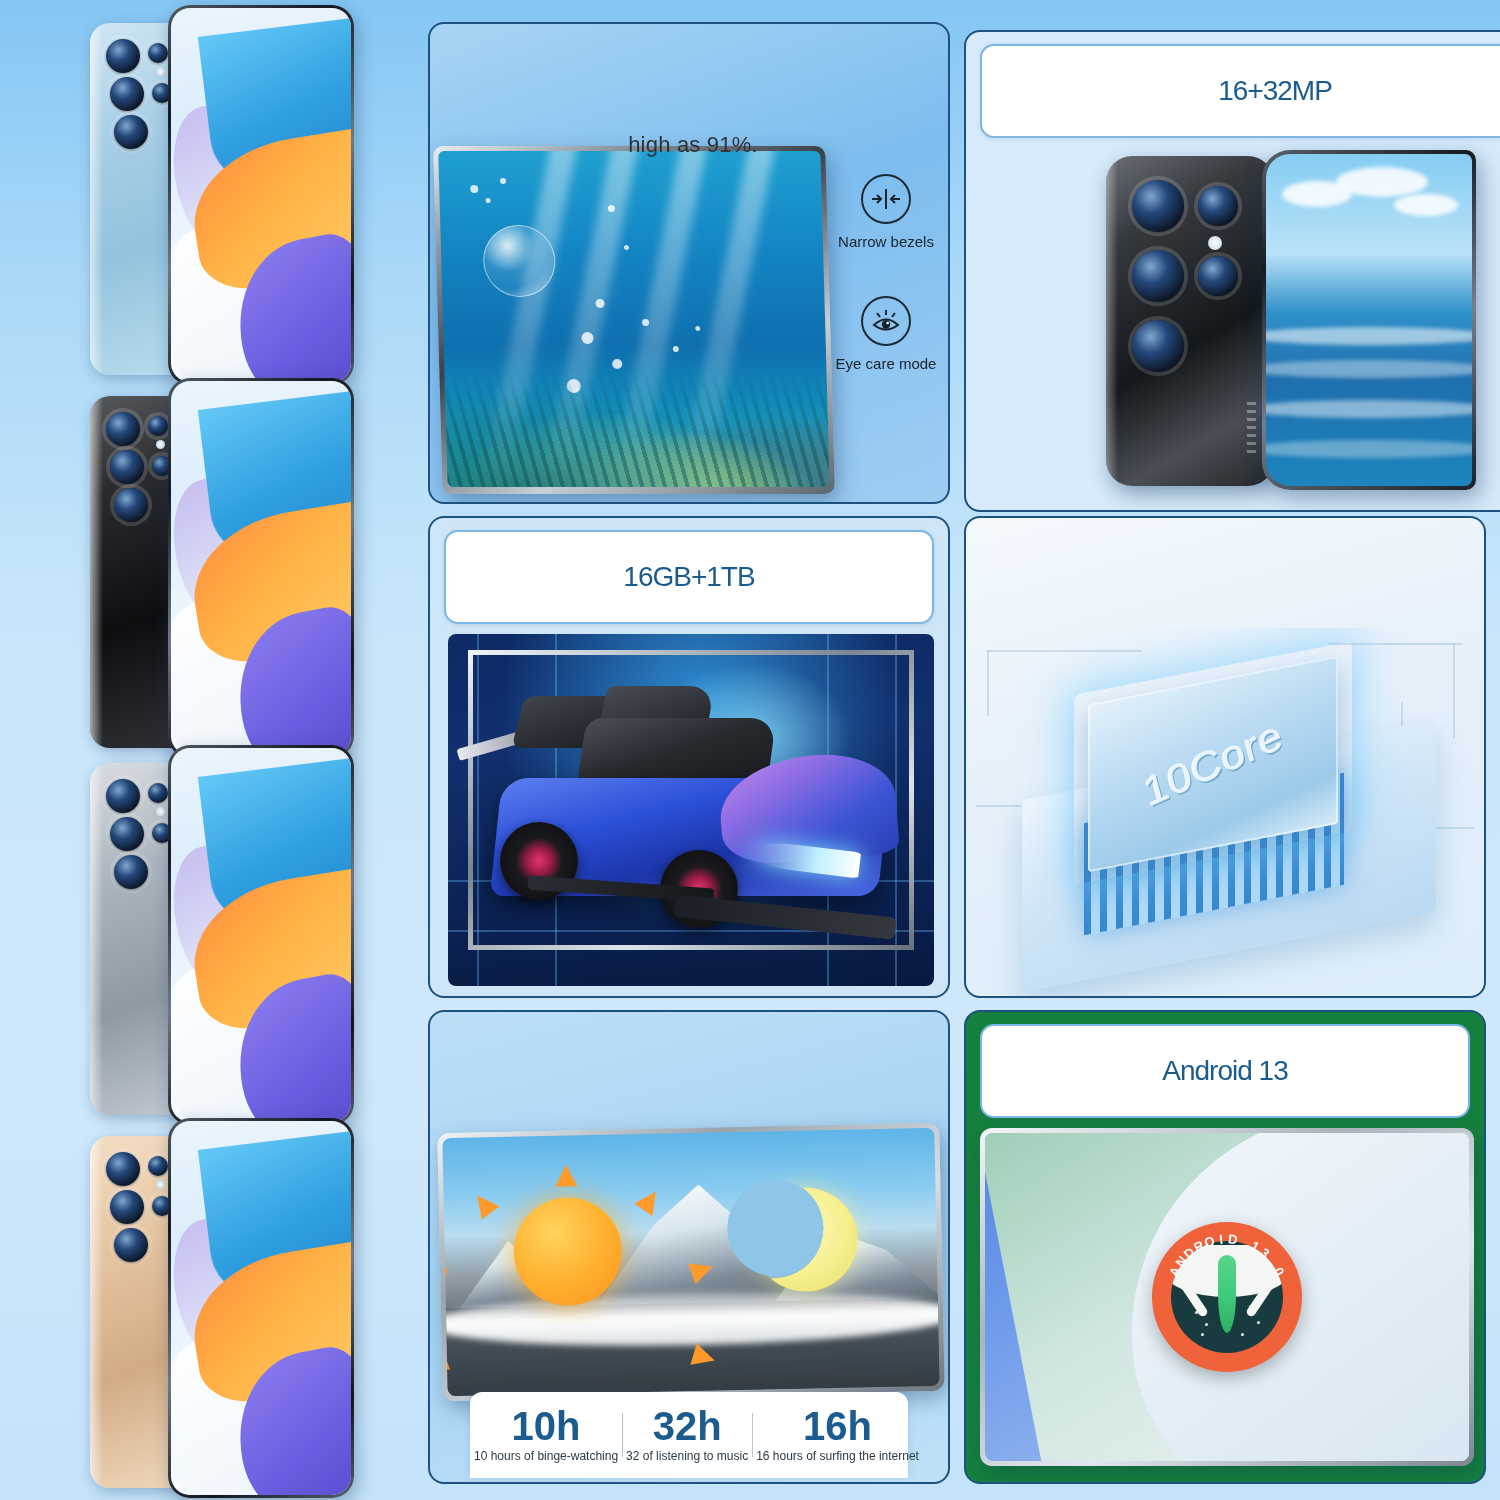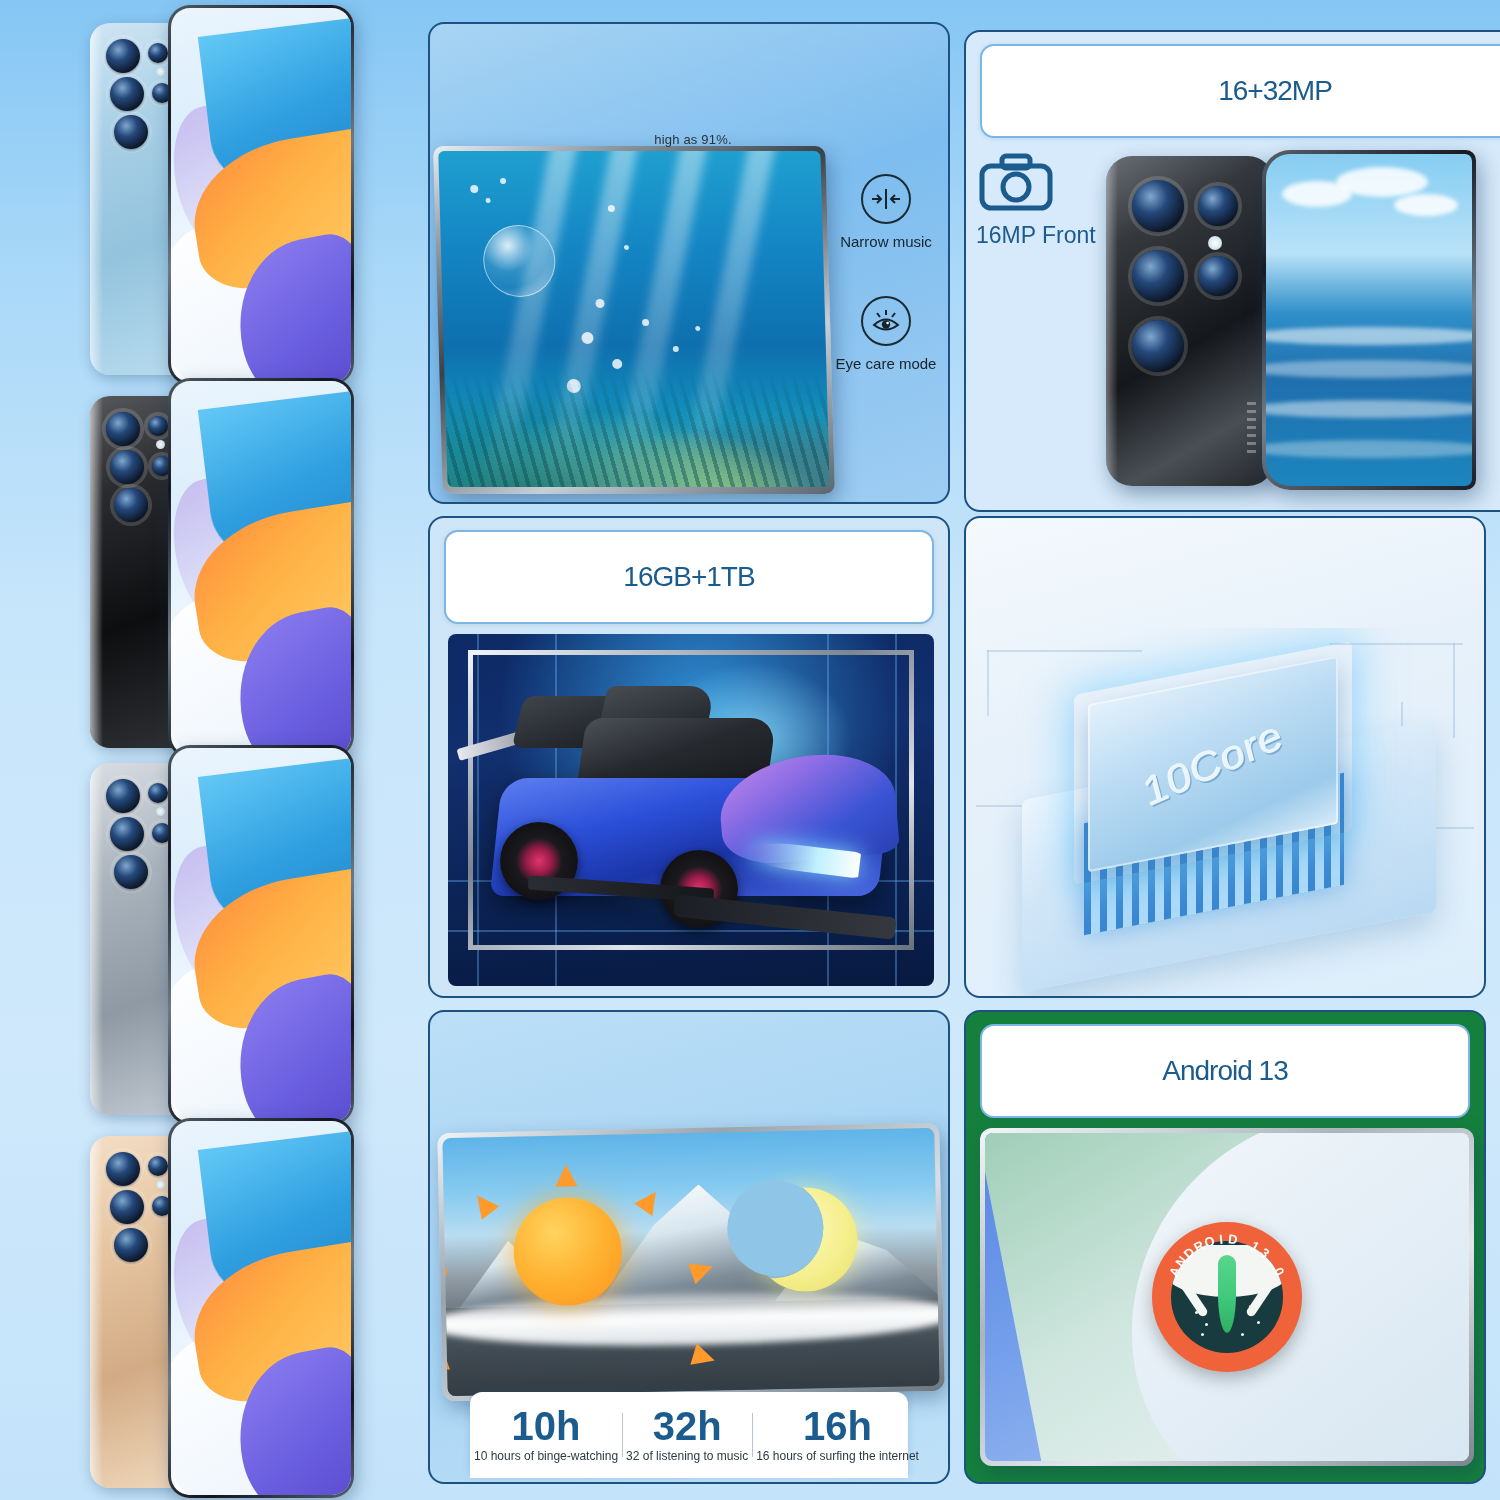--- a/index.html
+++ b/index.html
@@ -125,21 +125,21 @@
     display:flex; align-items:center; justify-content:center;
     color:#1b5b8e; font-size:66px; font-weight:400; letter-spacing:-1px;
     z-index:9; box-shadow:0 1px 4px rgba(40,90,140,.14);
     white-space:nowrap;
   }
 
   
   .p-screen{ background:linear-gradient(160deg,#a8d4f3 0%, #7dbdef 45%, #9fcdf2 100%); }
   .crop-note{
     position:absolute; left:8px; right:0; top:108px; text-align:center;
-    font-size:13px; color:#2b3338; z-index:8; letter-spacing:.2px;
+    font-size:22px; color:#2b3338; z-index:8; letter-spacing:.2px;
   }
   .tablet-tilt{
     position:absolute; left:8px; top:122px; width:392px; height:348px;
     transform: rotate(-1.6deg) skewY(1.6deg);
     padding:5px 5px 7px 5px; border-radius:10px;
     background:linear-gradient(150deg,#e9eef2,#8e99a2 18%, #3a4149 40%, #c6ced6 70%, #5c666f);
     box-shadow:4px 8px 20px rgba(15,50,90,.35);
   }
   .aqua{
     width:100%; height:100%; border-radius:6px; overflow:hidden; position:relative;
@@ -571,21 +571,21 @@
       <div class="feat">
         <div class="feat-ic">
           <svg width="32" height="24" viewBox="0 0 32 24">
             <line x1="16" y1="2" x2="16" y2="22" stroke="#16242c" stroke-width="2"></line>
             <line x1="2" y1="12" x2="11" y2="12" stroke="#16242c" stroke-width="2"></line>
             <polyline points="7,8 11,12 7,16" fill="none" stroke="#16242c" stroke-width="2"></polyline>
             <line x1="30" y1="12" x2="21" y2="12" stroke="#16242c" stroke-width="2"></line>
             <polyline points="25,8 21,12 25,16" fill="none" stroke="#16242c" stroke-width="2"></polyline>
           </svg>
         </div>
-        <div class="feat-lb">Narrow music</div>
+        <div class="feat-lb">Narrow bezels</div>
       </div>
       <div class="feat">
         <div class="feat-ic">
           <svg width="32" height="26" viewBox="0 0 32 26">
             <path d="M4,17 Q16,6 28,17 Q16,26 4,17 Z" fill="none" stroke="#16242c" stroke-width="2"></path>
             <circle cx="16" cy="16.5" r="4.2" fill="#16242c"></circle>
             <circle cx="17.6" cy="15" r="1.3" fill="#fff"></circle>
             <line x1="16" y1="2" x2="16" y2="7" stroke="#16242c" stroke-width="2"></line>
             <line x1="7" y1="5" x2="10" y2="9" stroke="#16242c" stroke-width="2"></line>
             <line x1="25" y1="5" x2="22" y2="9" stroke="#16242c" stroke-width="2"></line>
@@ -593,30 +593,20 @@
         </div>
         <div class="feat-lb">Eye care mode</div>
       </div>
     </div>
   </div>
 
   <div class="panel p-camera">
     <div class="badge" style="font-size: 28px;">16+32MP</div>
 
     <div class="cam-side">
-      <div>
-        <div>
-          <svg width="80" height="62" viewBox="0 0 80 62">
-            <rect x="6" y="14" width="68" height="42" rx="9" fill="none" stroke="#1b5b8e" stroke-width="5"></rect>
-            <rect x="26" y="4" width="28" height="12" rx="4" fill="none" stroke="#1b5b8e" stroke-width="5"></rect>
-            <circle cx="40" cy="35" r="13" fill="none" stroke="#1b5b8e" stroke-width="5"></circle>
-          </svg>
-        </div>
-        <div class="cam-lb">16MP Front</div>
-      </div>
     </div>
 
     <div class="cam-phone-back">
       <div class="cpl">
         <div class="lens big l1"></div>
         <div class="lens big l2"></div>
         <div class="lens big l3"></div>
         <div class="lens sm s1"></div>
         <div class="lens sm s2"></div>
         <div class="flash"></div>

